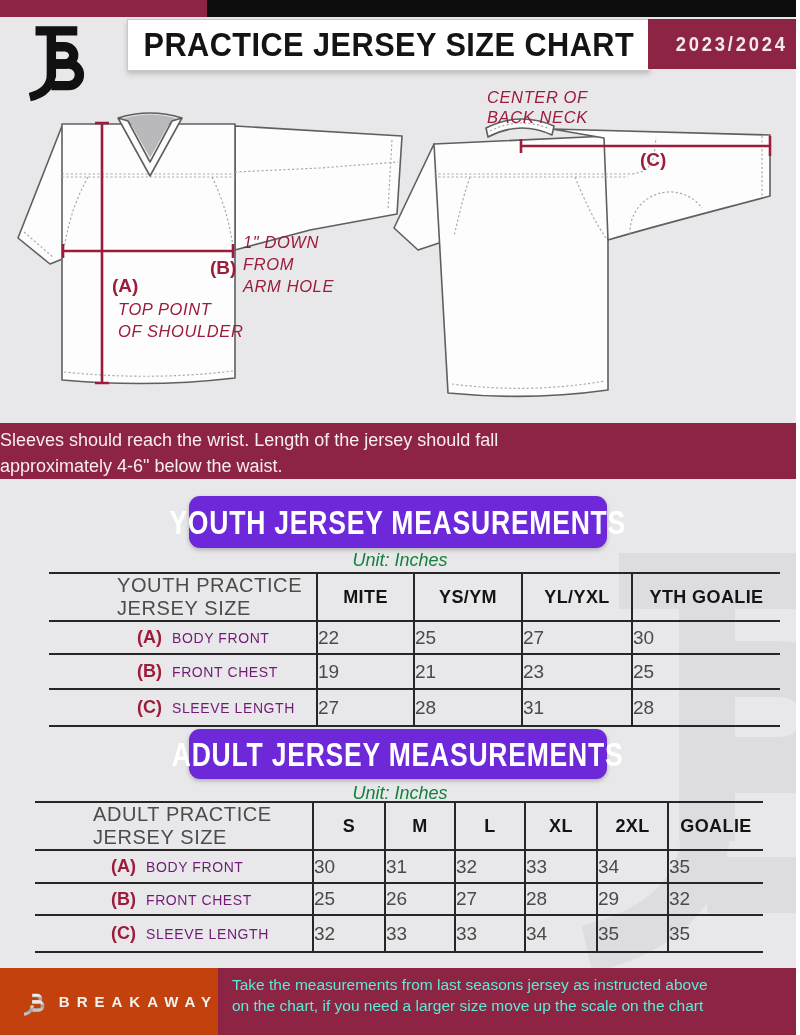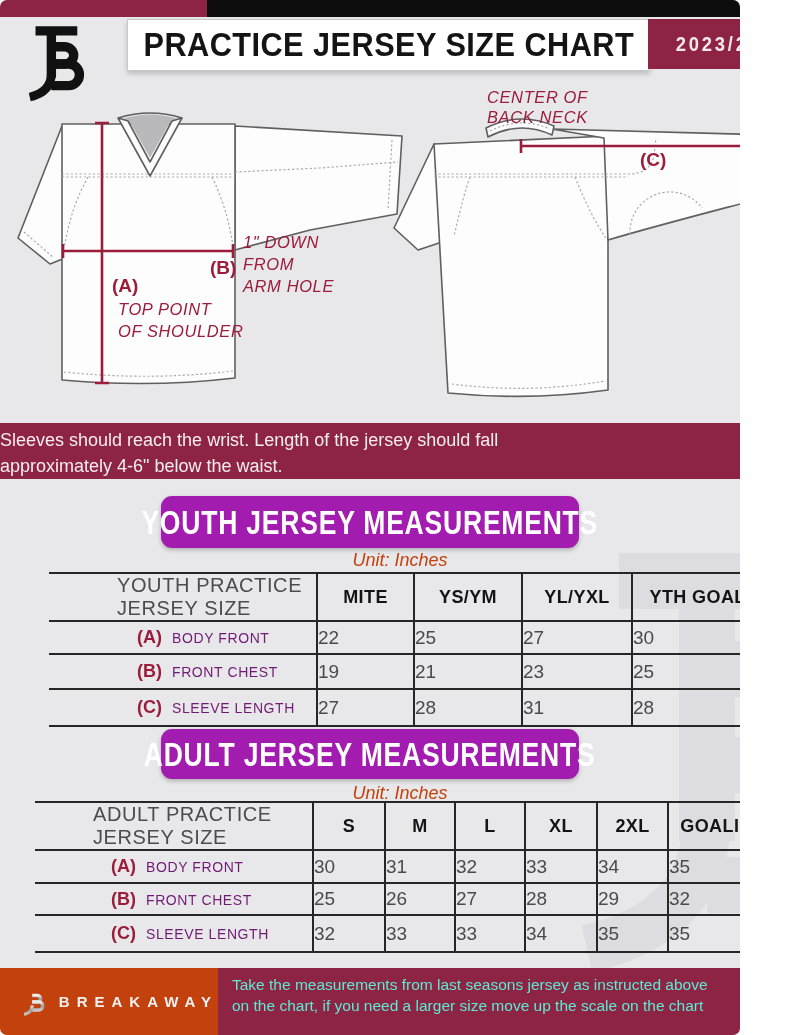--- a/index.html
+++ b/index.html
@@ -1,18 +1,18 @@
 <!DOCTYPE html>
 <html><head>
 <meta charset="utf-8">
 <style>
   html,body{margin:0;padding:0;}
   .page{
-    position:relative; width:740px; height:1035px; overflow:hidden;
-    background:#e8e8ea; font-family:"Liberation Sans", sans-serif;border-radius:7px;
+    position:relative; width:796px; height:1035px; overflow:hidden;
+    background:#e8e8ea; font-family:"Liberation Sans", sans-serif;
   }
   
   .strip-maroon{position:absolute;left:0;top:0;width:207px;height:17px;background:#8e2444;}
   .strip-black{position:absolute;left:207px;top:0;width:593px;height:17px;background:#0c0c0c;}
   .logo-top{position:absolute;left:24px;top:24px;width:72px;height:80px;color:#111;}
   .title-box{
     position:absolute;left:127px;top:19px;width:521px;height:50px;background:#ffffff;
     border:1px solid #c8c8cb; box-shadow:0 3px 5px rgba(0,0,0,.18);
     display:flex;align-items:center;justify-content:center;
   }
@@ -33,29 +33,29 @@
   .note{fill:#9c1c3b;font-style:italic;font-size:16.5px;letter-spacing:.6px;}
   
   .notice{
     position:absolute;left:0;top:423px;width:800px;height:56px;background:#8e2444;
     color:#f6edef;text-align:left;font-size:18px;line-height:26px;padding-top:3px;
     box-sizing:border-box;display:flex;flex-direction:column;justify-content:center;
     z-index:1;
   }
   
   .section-banner{
-    position:absolute;left:50%;margin-left:-209px;width:418px;height:52px;background:#a21caf;
+    position:absolute;left:50%;margin-left:-209px;width:418px;height:52px;background:#6d28d9;
     border-radius:11px;display:flex;align-items:center;justify-content:center;
     box-shadow:0 2px 4px rgba(0,0,0,.25); z-index:2;
   }
   .section-banner span{color:#fff;font-weight:700;font-size:34px;letter-spacing:1px;
     display:inline-block;transform:scaleX(.78);white-space:nowrap;}
   .unit{
     position:absolute;left:0;width:800px;text-align:center;font-style:italic;
-    font-size:18px;color:#c2410c;z-index:2;
+    font-size:18px;color:#15803d;z-index:2;
   }
   
   table.size{border-collapse:collapse;table-layout:fixed;position:absolute;z-index:2;
     border-top:2px solid #262626;border-bottom:2px solid #262626;}
   table.size td{border-top:2px solid #262626;vertical-align:middle;padding:0;}
   table.size td.v{border-left:2px solid #262626;}
   td.first-head{font-size:20px;color:#4c4c4c;letter-spacing:.6px;}
   td.col-head{font-weight:700;color:#141414;font-size:18px;text-align:center;letter-spacing:.4px;}
   td.val{font-size:19px;color:#4a4a4a;}
   .rowtag{color:#9c1c3b;font-weight:700;font-size:18px;margin-right:10px;}

